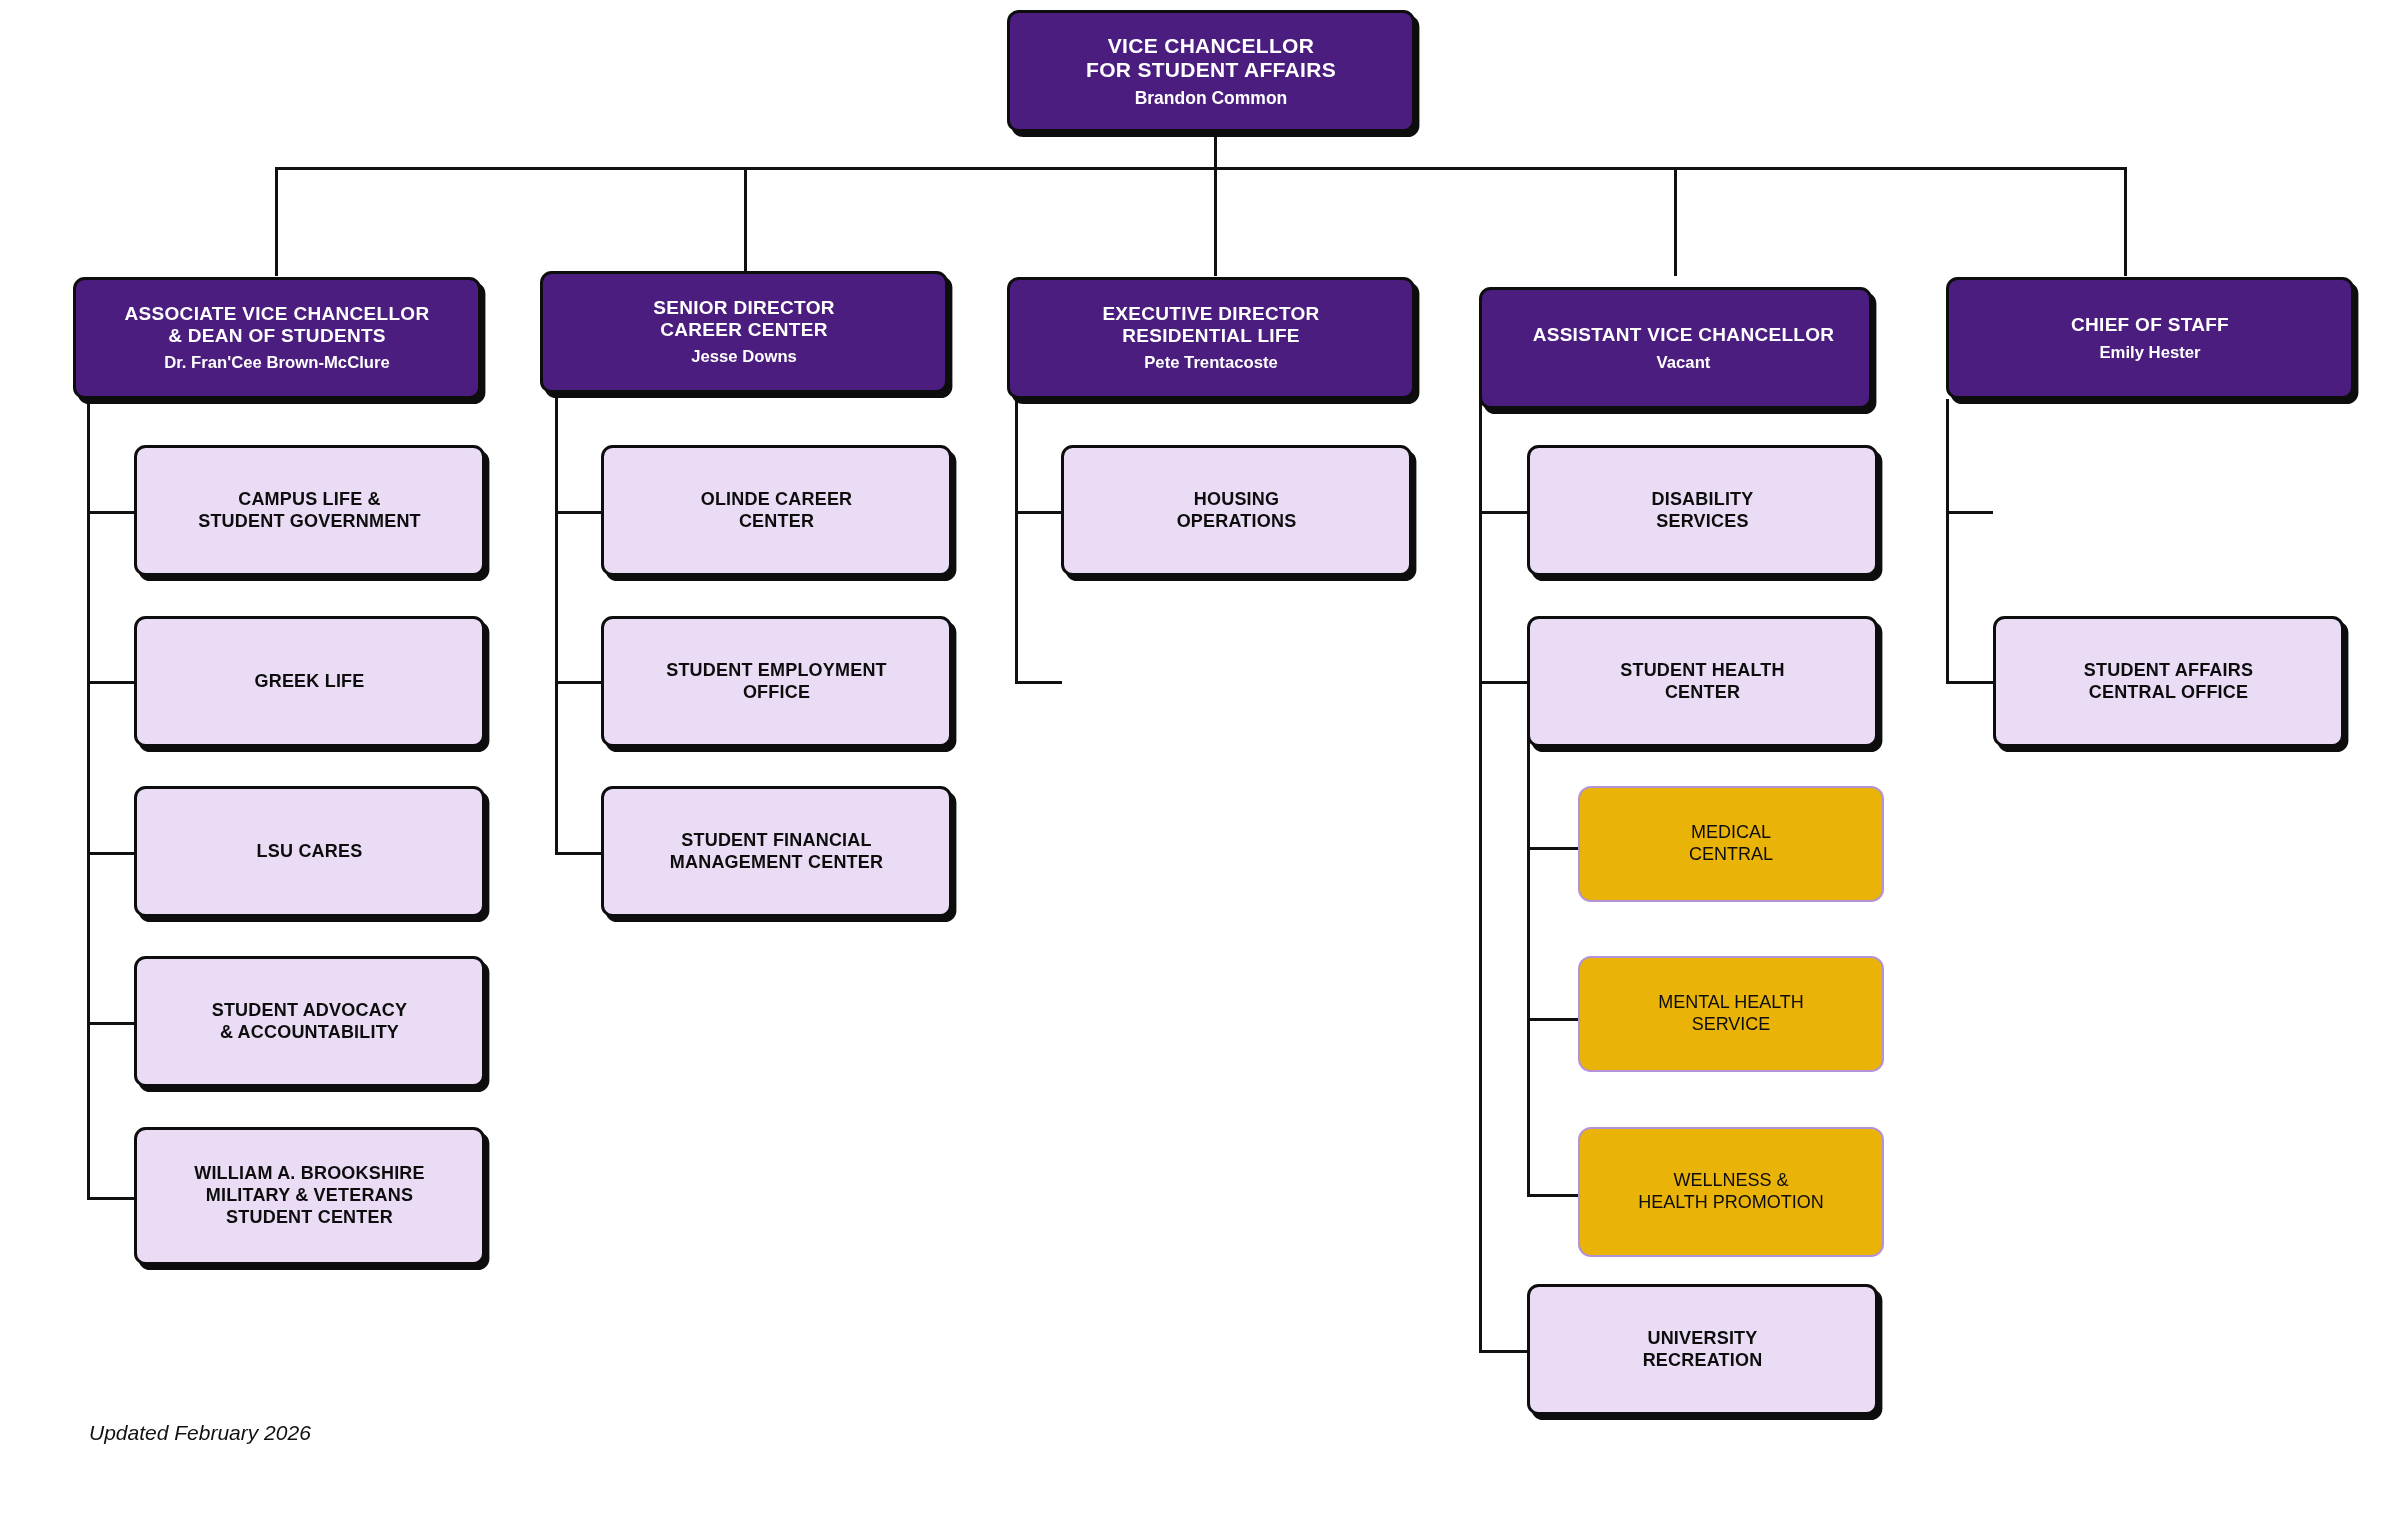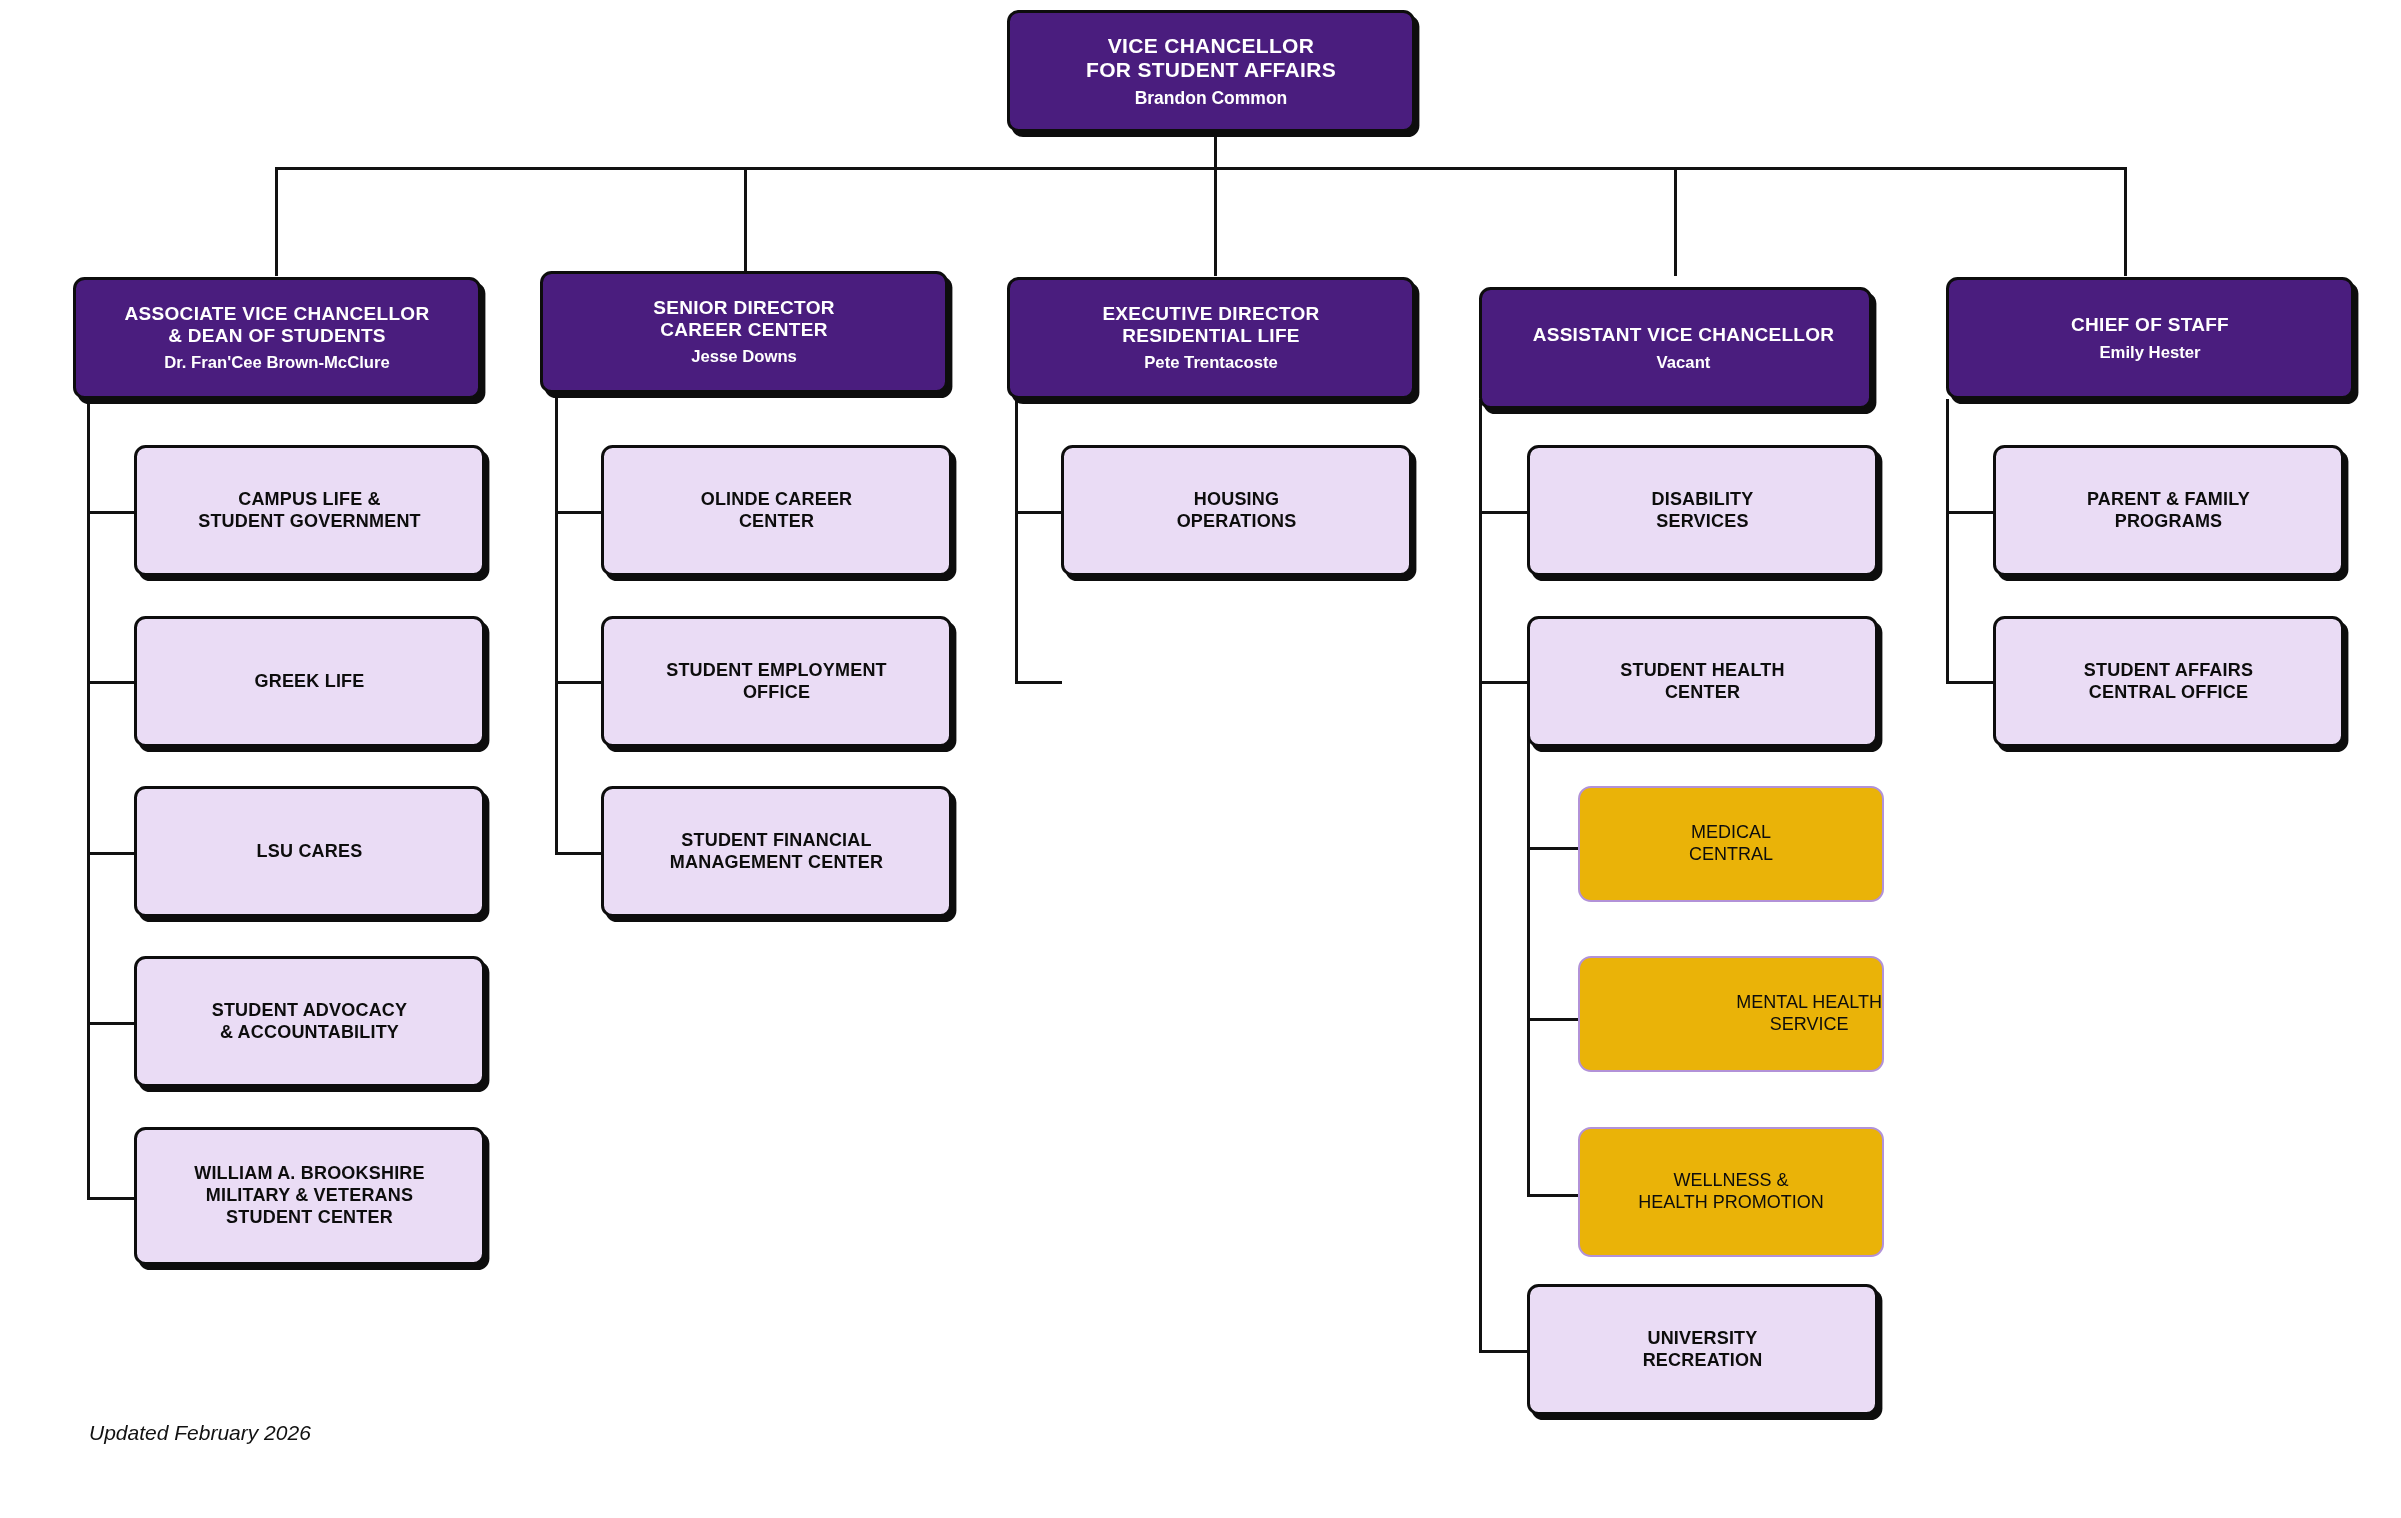--- a/index.html
+++ b/index.html
@@ -237,21 +237,21 @@
       <span>CENTER</span>
     </div>
   </div>
 
   <div class="node lvl-sub" style="left:1578px;top:786px;width:306px;height:116px;">
     <div class="title">
       <span>MEDICAL</span><br>
       <span>CENTRAL</span>
     </div>
   </div>
-  <div class="node lvl-sub" style="left:1578px;top:956px;width:306px;height:116px;align-items:flex-end;">
+  <div class="node lvl-sub" style="left:1578px;top:956px;width:306px;height:116px;">
     <div class="title">
       <span>MENTAL HEALTH</span><br>
       <span>SERVICE</span>
     </div>
   </div>
   <div class="node lvl-sub" style="left:1578px;top:1127px;width:306px;height:130px;">
     <div class="title">
       <span>WELLNESS &amp;</span><br>
       <span>HEALTH PROMOTION</span>
     </div>
@@ -264,26 +264,20 @@
     </div>
   </div>
 
   <div class="node lvl-div" style="left:1946px;top:277px;width:408px;height:122px;">
     <div class="title">
       <span>CHIEF OF STAFF</span>
     </div>
     <div class="person">Emily Hester</div>
   </div>
 
-  <div class="node lvl-unit" style="left:1993px;top:445px;width:351px;height:131px;">
-    <div class="title">
-      <span>PARENT &amp; FAMILY</span><br>
-      <span>PROGRAMS</span>
-    </div>
-  </div>
   <div class="node lvl-unit" style="left:1993px;top:616px;width:351px;height:131px;">
     <div class="title">
       <span>STUDENT AFFAIRS</span><br>
       <span>CENTRAL OFFICE</span>
     </div>
   </div>
 
   <div class="footer" style="left:89px;top:1421px;">Updated February 2026</div>
 
 </div>

